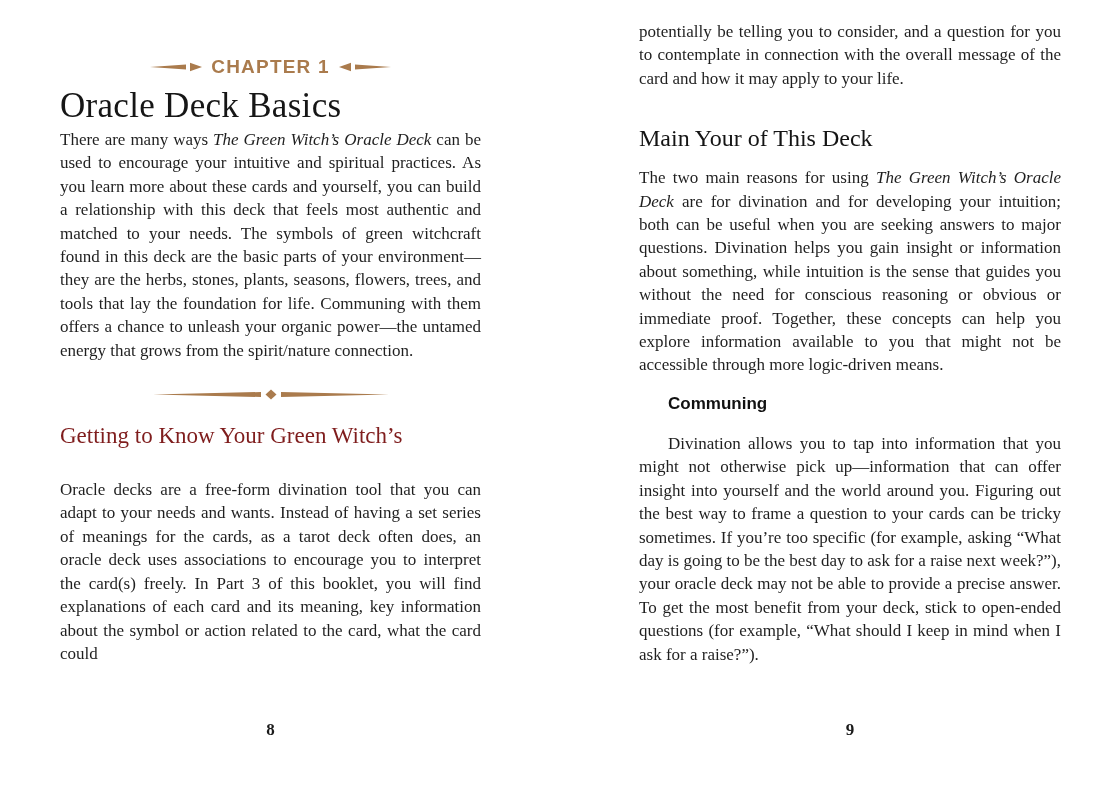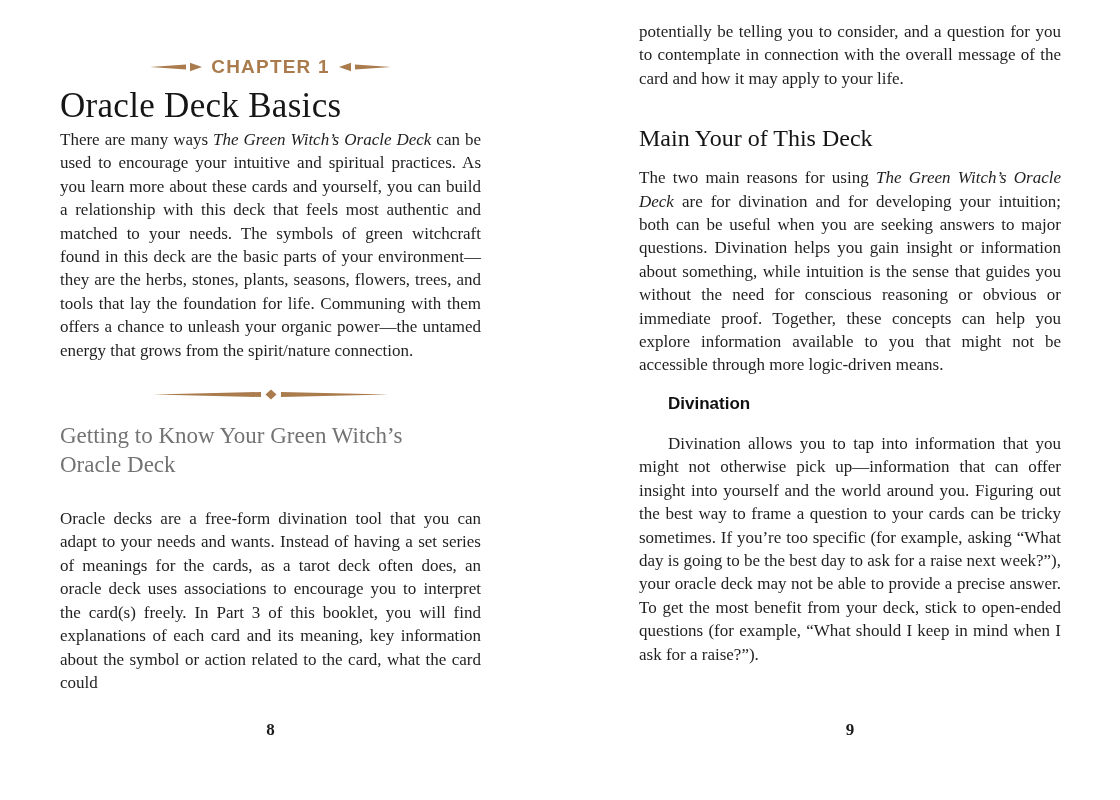--- a/index.html
+++ b/index.html
@@ -65,21 +65,21 @@
     margin-top: 26px;
     display: flex;
     justify-content: center;
   }
 
   .section-heading {
     margin: 20px 0 0 0;
     font-size: 23px;
     font-weight: 400;
     line-height: 29px;
-    color: #737373;
+    color: #7f1d1d;
   }
   .section-heading .line { display: block; }
 
   .section-paragraph { margin-top: 28px; }
 
   .page-number {
     position: absolute;
     top: 720px;
     left: 0;
     width: 100%;
@@ -140,36 +140,35 @@
     <div class="divider">
       <svg width="236" height="13" viewBox="0 0 236 13">
         <polygon class="accent-fill" points="0,6.5 108,4 108,9"></polygon>
         <polygon class="accent-fill" points="118,1.5 123.5,6.5 118,11.5 112.5,6.5"></polygon>
         <polygon class="accent-fill" points="236,6.5 128,4 128,9"></polygon>
       </svg>
     </div>
 
     <h2 class="section-heading">
       <span class="line">Getting to Know Your Green Witch’s</span>
-      <span class="line">Oracle Deck</span>
     </h2>
 
     <p class="body-text section-paragraph"><span>Oracle decks are a free-form divination tool that you can adapt to your needs and wants. Instead of having a set series of meanings for the cards, as a tarot deck often does, an oracle deck uses associations to encourage you to interpret the card(s) freely. In Part 3 of this booklet, you will find explanations of each card and its meaning, key information about the symbol or action related to the card, what the card could</span></p>
 
     <div class="page-number">8</div>
   </section>
 
   <section class="page page-right">
 
     <p class="body-text continuation-paragraph"><span>potentially be telling you to consider, and a question for you to contemplate in connection with the overall message of the card and how it may apply to your life.</span></p>
 
     <h2 class="main-heading">Main Your of This Deck</h2>
 
     <p class="body-text main-paragraph"><span>The two main reasons for using </span><em>The Green Witch’s Oracle Deck</em><span> are for divination and for developing your intuition; both can be useful when you are seeking answers to major questions. Divination helps you gain insight or information about something, while intuition is the sense that guides you without the need for conscious reasoning or obvious or immediate proof. Together, these concepts can help you explore information available to you that might not be accessible through more logic-driven means.</span></p>
 
-    <h3 class="subsection-heading">Divination</h3>
+    <h3 class="subsection-heading">Communing</h3>
 
     <p class="body-text indent-first"><span>Divination allows you to tap into information that you might not otherwise pick up—information that can offer insight into yourself and the world around you. Figuring out the best way to frame a question to your cards can be tricky sometimes. If you’re too specific (for example, asking “What day is going to be the best day to ask for a raise next week?”), your oracle deck may not be able to provide a precise answer. To get the most benefit from your deck, stick to open-ended questions (for example, “What should I keep in mind when I ask for a raise?”).</span></p>
 
     <div class="page-number">9</div>
   </section>
 
 </div>
 
 </body></html>

